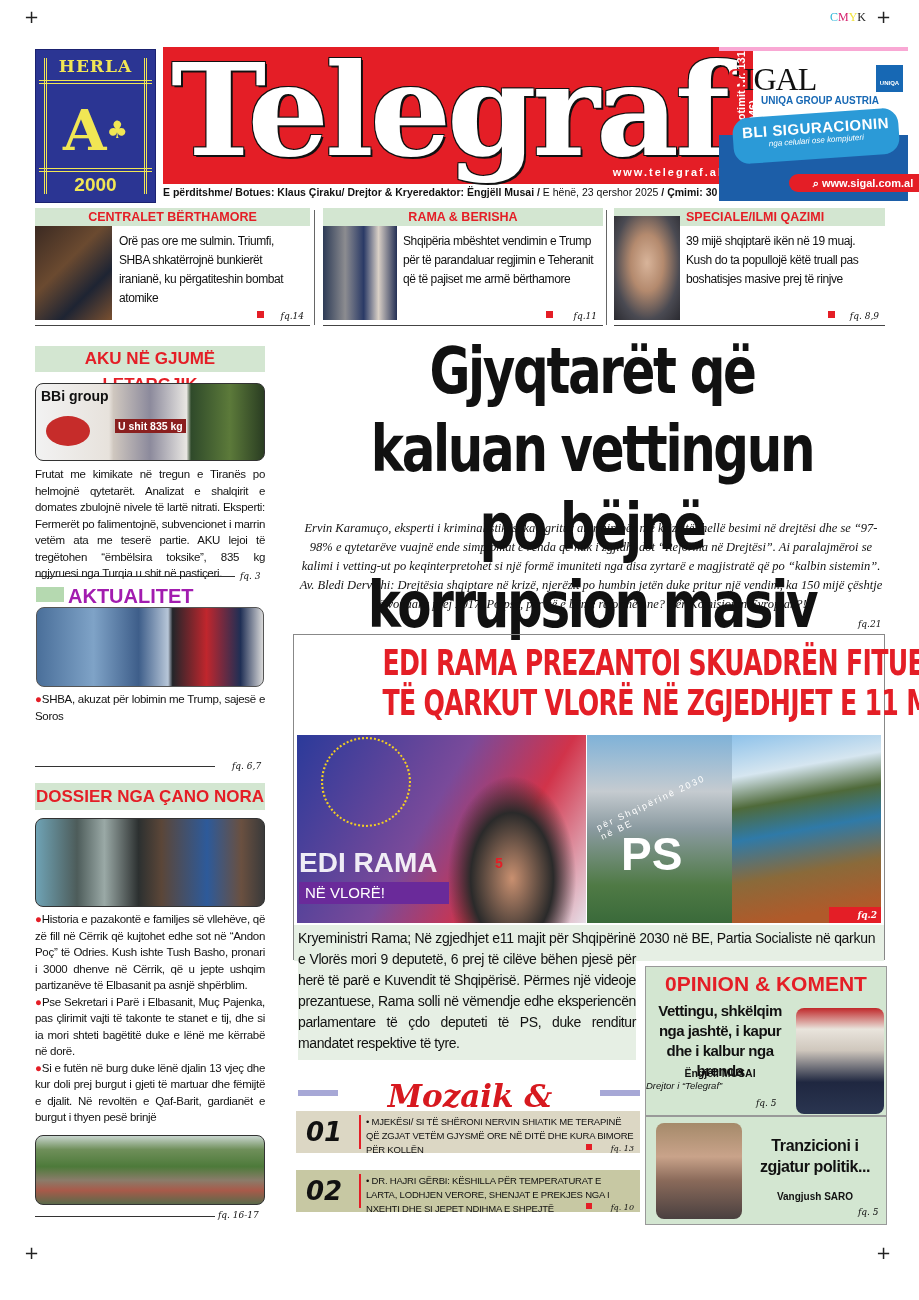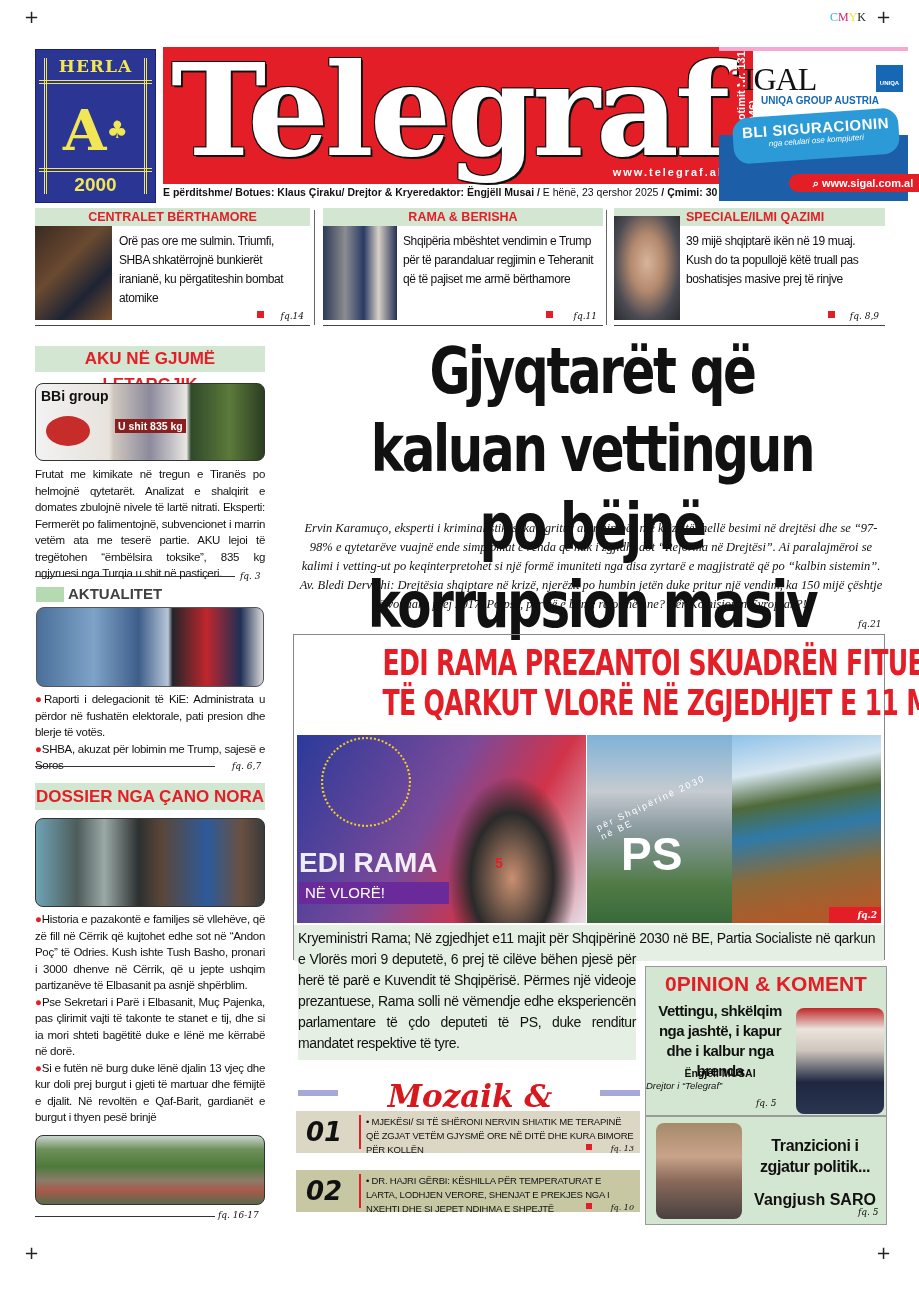--- a/index.html
+++ b/index.html
@@ -151,24 +151,23 @@
 <div class="lphoto" style="left:35px;top:383px;width:230px;height:78px;background:linear-gradient(90deg,#f2f2f2 0%,#e7e2dc 32%,#cfc7bf 34%,#8c8a9c 50%,#e8e6e2 66%,#2f4a2a 68%,#5c7a3a 85%,#2a3d22 100%);border:1px solid #333">
   <div class="abs" style="left:5px;top:4px;font-weight:bold;font-size:14px;color:#111">BBi group</div>
   <div class="abs" style="left:10px;top:32px;width:44px;height:30px;border-radius:50%;background:#c62c2a"></div>
   <div class="abs" style="left:79px;top:35px;background:#8a1f1f;color:#fff;font-weight:bold;font-size:10.5px;padding:1px 3px">U shit 835 kg</div>
 </div>
 <div class="body-txt" style="left:35px;top:466px;width:230px">Frutat me kimikate në tregun e Tiranës po helmojnë qytetarët. Analizat e shalqirit e domates zbulojnë nivele të lartë nitrati. Eksperti: Fermerët po falimentojnë, subvencionet i marrin vetëm ata me teserë partie. AKU lejoi të tregëtohen “ëmbëlsira toksike”, 835 kg ngjyruesi nga Turqia u shit në pastiçeri.</div>
 <div class="hrule" style="left:35px;top:576px;width:200px"></div>
 <div class="pgref" style="left:240px;top:571px">fq. 3</div>
 
 <div class="abs" style="left:36px;top:587px;width:28px;height:15px;background:#b5d9b0"></div>
-<div class="abs" style="left:68px;top:585px;color:#404040;font-weight:bold;font-size:15px">AKTUALITET</div>
+<div class="abs" style="left:68px;top:585px;color:#a21caf;font-weight:bold;font-size:20px">AKTUALITET</div>
 <div class="lphoto" style="left:36px;top:607px;width:228px;height:80px;background:linear-gradient(90deg,#4a6f9a 0%,#7fa3c7 25%,#3e5e8a 45%,#b7c6d8 58%,#24252a 60%,#c0262d 75%,#1f2f55 90%,#d9d9d9 100%);border:1px solid #555"></div>
 <div class="body-txt" style="left:35px;top:691px;width:230px">
-  <div><span class="bullet">●</span><span>Raporti i delegacionit të KiE: Administrata u përdor në fushatën elektorale, pati presion dhe blerje të votës.</span></div>
   <div><span class="bullet">●</span><span>SHBA, akuzat për lobimin me Trump, sajesë e Soros</span></div>
 </div>
 <div class="hrule" style="left:35px;top:766px;width:180px"></div>
 <div class="pgref" style="left:232px;top:761px">fq. 6,7</div>
 
 <div class="box-hdr" style="left:35px;top:783px;width:230px;height:27px;font-size:17px;line-height:27px">DOSSIER NGA ÇANO NORA</div>
 <div class="lphoto" style="left:35px;top:818px;width:230px;height:89px;background:linear-gradient(90deg,#6fa3b5 0%,#4d5c5a 18%,#9aa9a6 30%,#2c3030 45%,#5b4638 55%,#2d5a9a 75%,#6a5040 90%,#3a3a3a 100%);border:1px solid #333"></div>
 <div class="body-txt" style="left:35px;top:911px;width:230px">
   <div><span class="bullet">●</span><span>Historia e pazakontë e familjes së vllehëve, që zë fill në Cërrik që kujtohet edhe sot në “Andon Poç” të Odries. Kush ishte Tush Basho, pronari i 3000 dhenve në Cërrik, që u jepte ushqim partizanëve të Elbasanit pa asnjë shpërblim.</span></div>
   <div><span class="bullet">●</span><span>Pse Sekretari i Parë i Elbasanit, Muç Pajenka, pas çlirimit vajti të takonte te stanet e tij, dhe si ia mori shteti bagëtitë duke e lënë me kërrabë në dorë.</span></div>
@@ -217,21 +216,21 @@
   <div class="abs" style="left:0;top:5px;width:100%;text-align:center;color:#e41e26;font-weight:bold;font-size:21px">0PINION &amp; KOMENT</div>
   <div class="abs" style="left:2px;top:34px;width:144px;text-align:center;font-family:'Liberation Sans Narrow','Liberation Sans',sans-serif;font-weight:bold;font-size:15px;line-height:20px;letter-spacing:-0.5px">Vettingu, shkëlqim nga jashtë, i kapur dhe i kalbur nga brenda</div>
   <div class="abs" style="left:0;top:100px;width:148px;text-align:center;font-weight:bold;font-size:10.5px">Ëngjëll MUSAI</div>
   <div class="abs" style="left:0;top:113px;width:148px;text-align:left;font-style:italic;font-size:9.5px">Drejtor i “Telegraf”</div>
   <div class="pgref" style="left:110px;top:131px">fq. 5</div>
   <div class="abs" style="left:150px;top:41px;width:88px;height:106px;border-radius:8px;background:linear-gradient(180deg,#c0282a 0%,#e9e4dc 20%,#cfc7bd 40%,#1f2740 70%,#2a3550 100%)"></div>
 </div>
 <div class="abs opinion2">
   <div class="abs" style="left:10px;top:6px;width:86px;height:96px;border-radius:8px;background:linear-gradient(180deg,#a58a6a 0%,#c9a38a 35%,#8a6a5a 60%,#4a4040 100%)"></div>
   <div class="abs" style="left:100px;top:18px;width:138px;text-align:center;font-family:'Liberation Sans Narrow','Liberation Sans',sans-serif;font-weight:bold;font-size:16px;line-height:21px;letter-spacing:-0.4px">Tranzicioni i zgjatur politik...</div>
-  <div class="abs" style="left:100px;top:74px;width:138px;text-align:center;font-weight:bold;font-size:16px">Vangjush SARO</div>
+  <div class="abs" style="left:100px;top:74px;width:138px;text-align:center;font-weight:bold;font-size:10px">Vangjush SARO</div>
   <div class="pgref" style="left:212px;top:90px">fq. 5</div>
 </div>
 
 <div class="moz-bar" style="left:298px"></div>
 <div class="moz-bar" style="left:600px"></div>
 <div class="abs moz-title">Mozaik &amp; Aktualitet</div>
 <div class="moz-row" style="top:1111px;background:#dcd7c4">
   <div class="num">01</div>
   <div class="bar"></div>
   <div class="txt">• MJEKËSI/ SI TË SHËRONI NERVIN SHIATIK ME TERAPINË QË ZGJAT VETËM GJYSMË ORE NË DITË DHE KURA  BIMORE PËR KOLLËN</div>

